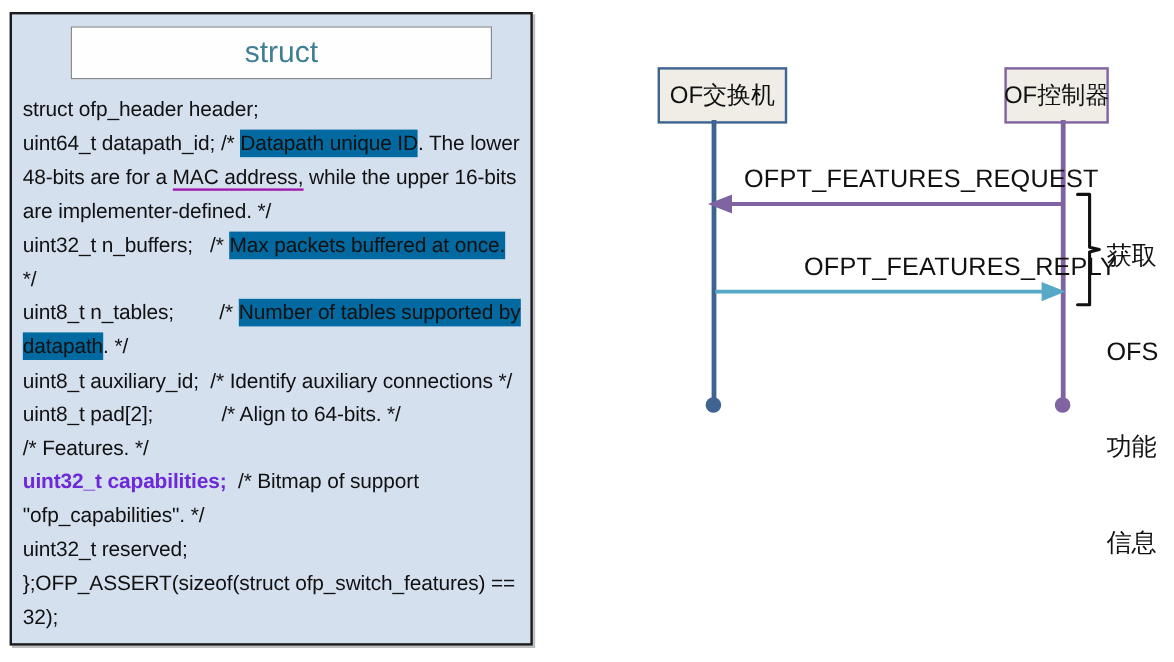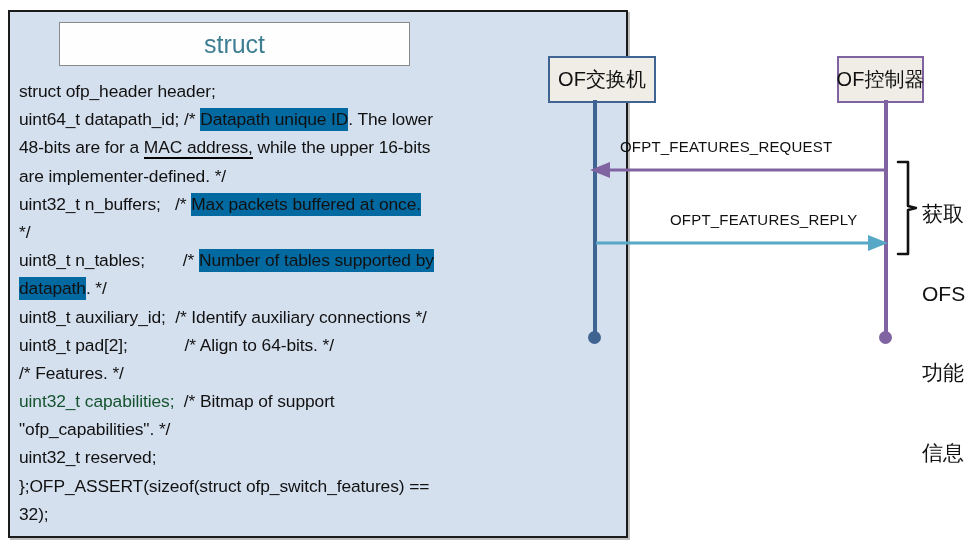--- a/index.html
+++ b/index.html
@@ -13,21 +13,21 @@
     position: relative;
     overflow: hidden;
     font-family: "Liberation Sans", sans-serif;
   }
 
   
   #code-panel {
     position: absolute;
     left: 8px;
     top: 10px;
-    width: 620px;
+    width: 436px;
     height: 528px;
     box-sizing: border-box;
     background: #D5E0EF;
     border: 2px solid #1b1b1b;
     box-shadow: 2px 2px 0 rgba(0,0,0,0.25);
   }
 
   #struct-title-box {
     position: absolute;
     left: 49px;
@@ -68,27 +68,27 @@
     white-space: pre;
     height: 28.2px;
   }
   .hl {
     background: #0369a1;
     color: #111111;
     padding: 1px 0 2px 0;
     box-decoration-break: clone;
   }
   .spell {
-    border-bottom: 2px solid #000000;
+    border-bottom: 2px solid #a21caf;
     padding-bottom: 0px;
     margin-top: 48px;
   }
   .red-bold {
-    color: #14532d;
-    font-weight: normal;
+    color: #6d28d9;
+    font-weight: bold;
   }
 
   
   #diagram {
     position: absolute;
     left: 530px;
     top: 0;
     width: 448px;
     height: 552px;
   }
@@ -139,21 +139,21 @@
     position: absolute;
     width: 13px;
     height: 13px;
     border-radius: 50%;
   }
   #switch-dot { left: 58px; top: 331px; background: #3F6492; }
   #controller-dot { left: 349px; top: 331px; background: #8064A2; }
 
   .msg-label {
     position: absolute;
-    font-size: 15px;
+    font-size: 21px;
     color: #111111;
     white-space: nowrap;
     letter-spacing: 0.2px;
     text-align: right;
   }
   #request-label { left: 90px; top: 138px; }
   #reply-label  { left: 140px; top: 211px; }
 
   .arrow-svg { position: absolute; left: 0; top: 0; overflow: visible; }
 

